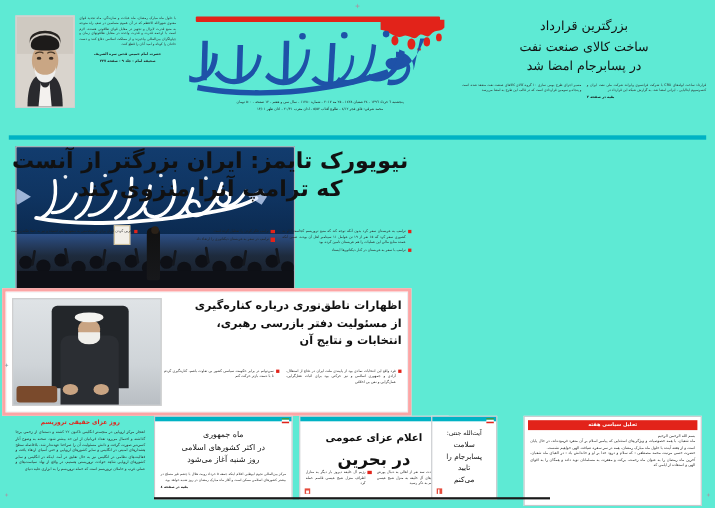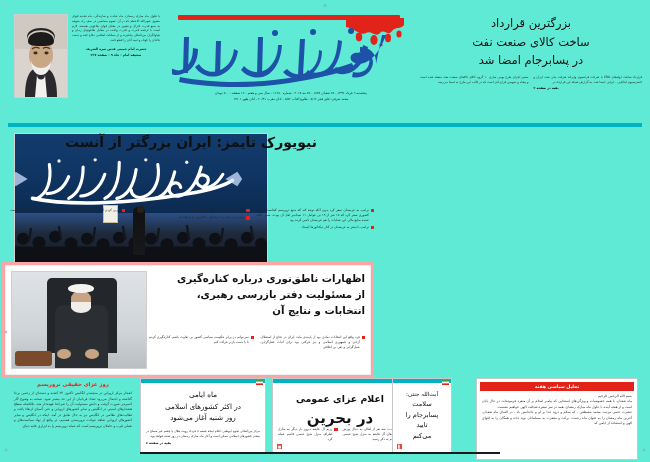--- a/index.html
+++ b/index.html
@@ -70,21 +70,21 @@
   .cap-bullets{position:absolute;left:14px;top:312px;width:252px;display:flex;gap:6px;direction:rtl;}
   .cap-bullets .c{flex:1;}
 
   
   .b-item{display:flex;gap:2px;align-items:flex-start;margin-bottom:2.5px;direction:rtl;}
   .b-sq{flex:0 0 auto;width:3.2px;height:3.2px;background:#e2231a;margin-top:.9px;}
   .b-tx{flex:1;font-size:3.2px;line-height:1.55;color:#262626;text-align:justify;}
 
   
   .mainhead{position:absolute;right:276px;top:134px;width:366px;}
-  .mainhead h1{margin:0;font-size:14px;line-height:1.24;font-weight:bold;
+  .mainhead h1{margin:0;font-size:20px;line-height:1.24;font-weight:bold;
     text-align:center;color:#111;letter-spacing:-.2px;}
   .mainhead-bullets{position:absolute;right:276px;top:208px;width:366px;
     display:flex;gap:7px;direction:rtl;}
   .mainhead-bullets .c{flex:1;}
 
   
   .nateq-box{position:absolute;right:276px;top:262px;width:366px;height:110px;
     border:3px solid #fca5a5;background:#fff;box-shadow:0 0 0 1px #eceef0 inset;}
   .nateq-head{position:absolute;right:6px;top:6px;width:216px;}
   .nateq-head h2{margin:0;font-size:10.2px;line-height:1.58;font-weight:bold;text-align:right;color:#111;}
@@ -292,20 +292,21 @@
     <div class="c">
       <div class="b-item">
         <span class="b-sq"></span>
         <span class="b-tx blur-txt">باید دفاع مقدس و جهاد و شهادت زنده نگه داشته شود تا نسل امروز به همان نسلی که اوج تاریخ دفاع مقدس را آفرید، ملحق شود</span>
       </div>
     </div>
   </div>
 
   <div class="mainhead rtl">
     <h1>نیویورک تایمز: ایران بزرگتر از آنست</h1>
+    <h1>که ترامپ آنرا منزوی کند</h1>
   </div>
 
   <div class="mainhead-bullets">
     <div class="c">
       <div class="b-item">
         <span class="b-sq"></span>
         <span class="b-tx blur-txt">ترامپ به عربستان سفر کرد بدون آنکه توجه کند که منبع تروریسم کجاست؟ او به کشوری سفر کرد که ١٥ نفر از ١٩ تن عوامل ١١ سپتامبر اهل آن بودند، ضمن آنکه عمده منابع مالی این عملیات را هم عربستان تامین کرده بود</span>
       </div>
       <div class="b-item">
         <span class="b-sq"></span>
@@ -371,21 +372,21 @@
   </div>
 
   <div class="mini-box box-ramadan">
     <div class="mini-top"></div>
     <svg class="mini-flag" style="left:auto;right:2px" viewBox="0 0 7 5">
       <rect width="7" height="1.6" fill="#3a9e48"></rect>
         <rect y="1.6" width="7" height="1.8" fill="#fff"></rect>
       <rect y="3.4" width="7" height="1.6" fill="#e2231a"></rect>
     </svg>
     <div class="rtl" style="position:absolute;left:5px;right:5px;top:10px;">
-      <p class="mini-title">ماه ایامی</p>
+      <p class="mini-title">ماه جمهوری</p>
       <p class="mini-title">در اکثر کشورهای اسلامی</p>
       <p class="mini-title">روز شنبه آغاز می‌شود</p>
       <div class="tiny blur-txt" style="margin-top:5px">مرکز بین‌المللی نجوم ابوظبی اعلام اینکه جمعه ٥ خرداد رویت هلال با چشم غیر مسلح در بیشتر کشورهای اسلامی ممکن است و آغاز ماه مبارک رمضان در روز شنبه خواهد بود.</div>
       <div class="more-tag">بقیه در صفحه ٤</div>
     </div>
   </div>
 
   <div class="mini-box box-bahrain">
     <div class="mini-top"></div>
     <svg class="mini-flag" style="left:auto;right:2px" viewBox="0 0 7 5">

